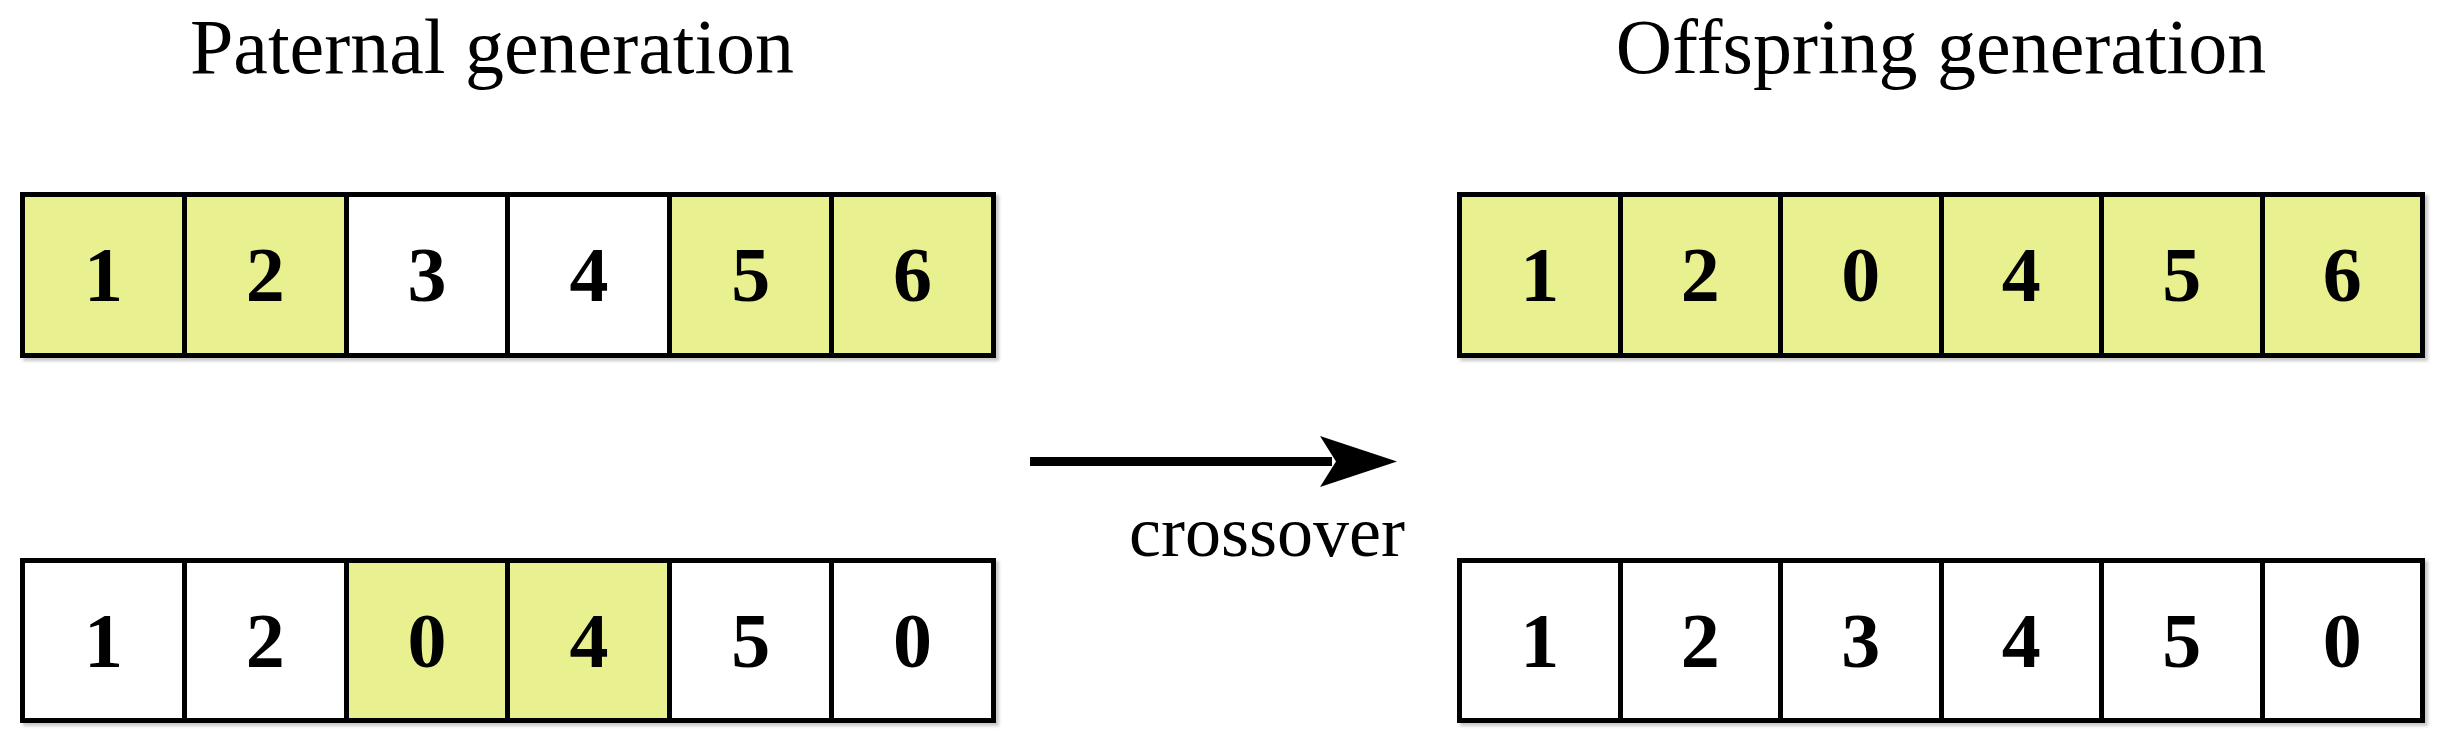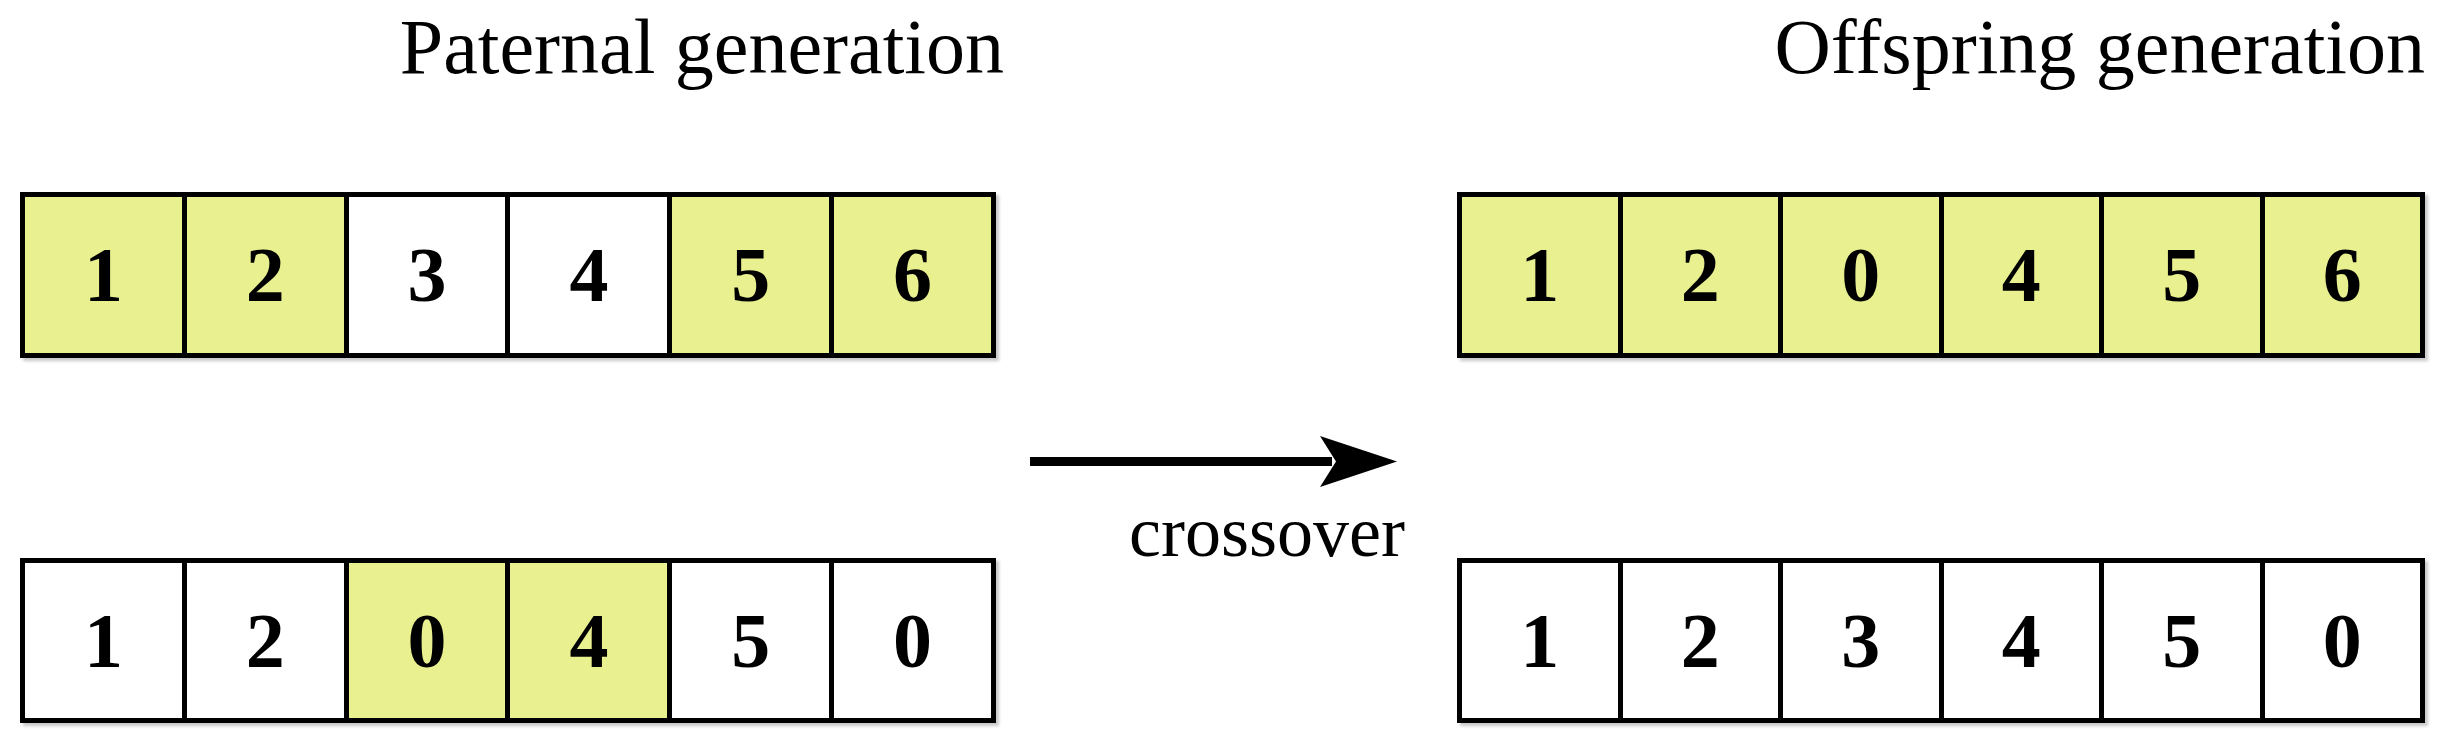--- a/index.html
+++ b/index.html
@@ -17,22 +17,22 @@
   }
   .gen-title {
     position: absolute;
     top: 6px;
     font-size: 78px;
     line-height: 1.05;
     color: var(--text, #000000);
     text-align: center;
     white-space: nowrap;
   }
-  .gen-title.paternal  { left: 28px;   width: 976px; text-align: right; }
-  .gen-title.offspring { left: 1457px; width: 968px; text-align: right; }
+  .gen-title.paternal  { left: 4px;   width: 976px; }
+  .gen-title.offspring { left: 1457px; width: 968px; }
 
   .chromo {
     position: absolute;
     display: flex;
     box-sizing: border-box;
     border: 5px solid var(--border, #000000);
     background: var(--cellbg, #ffffff);
     box-shadow: 3px 3px 3px rgba(0,0,0,0.22);
   }
   .chromo.row-top    { top: 192px; height: 166px; }

